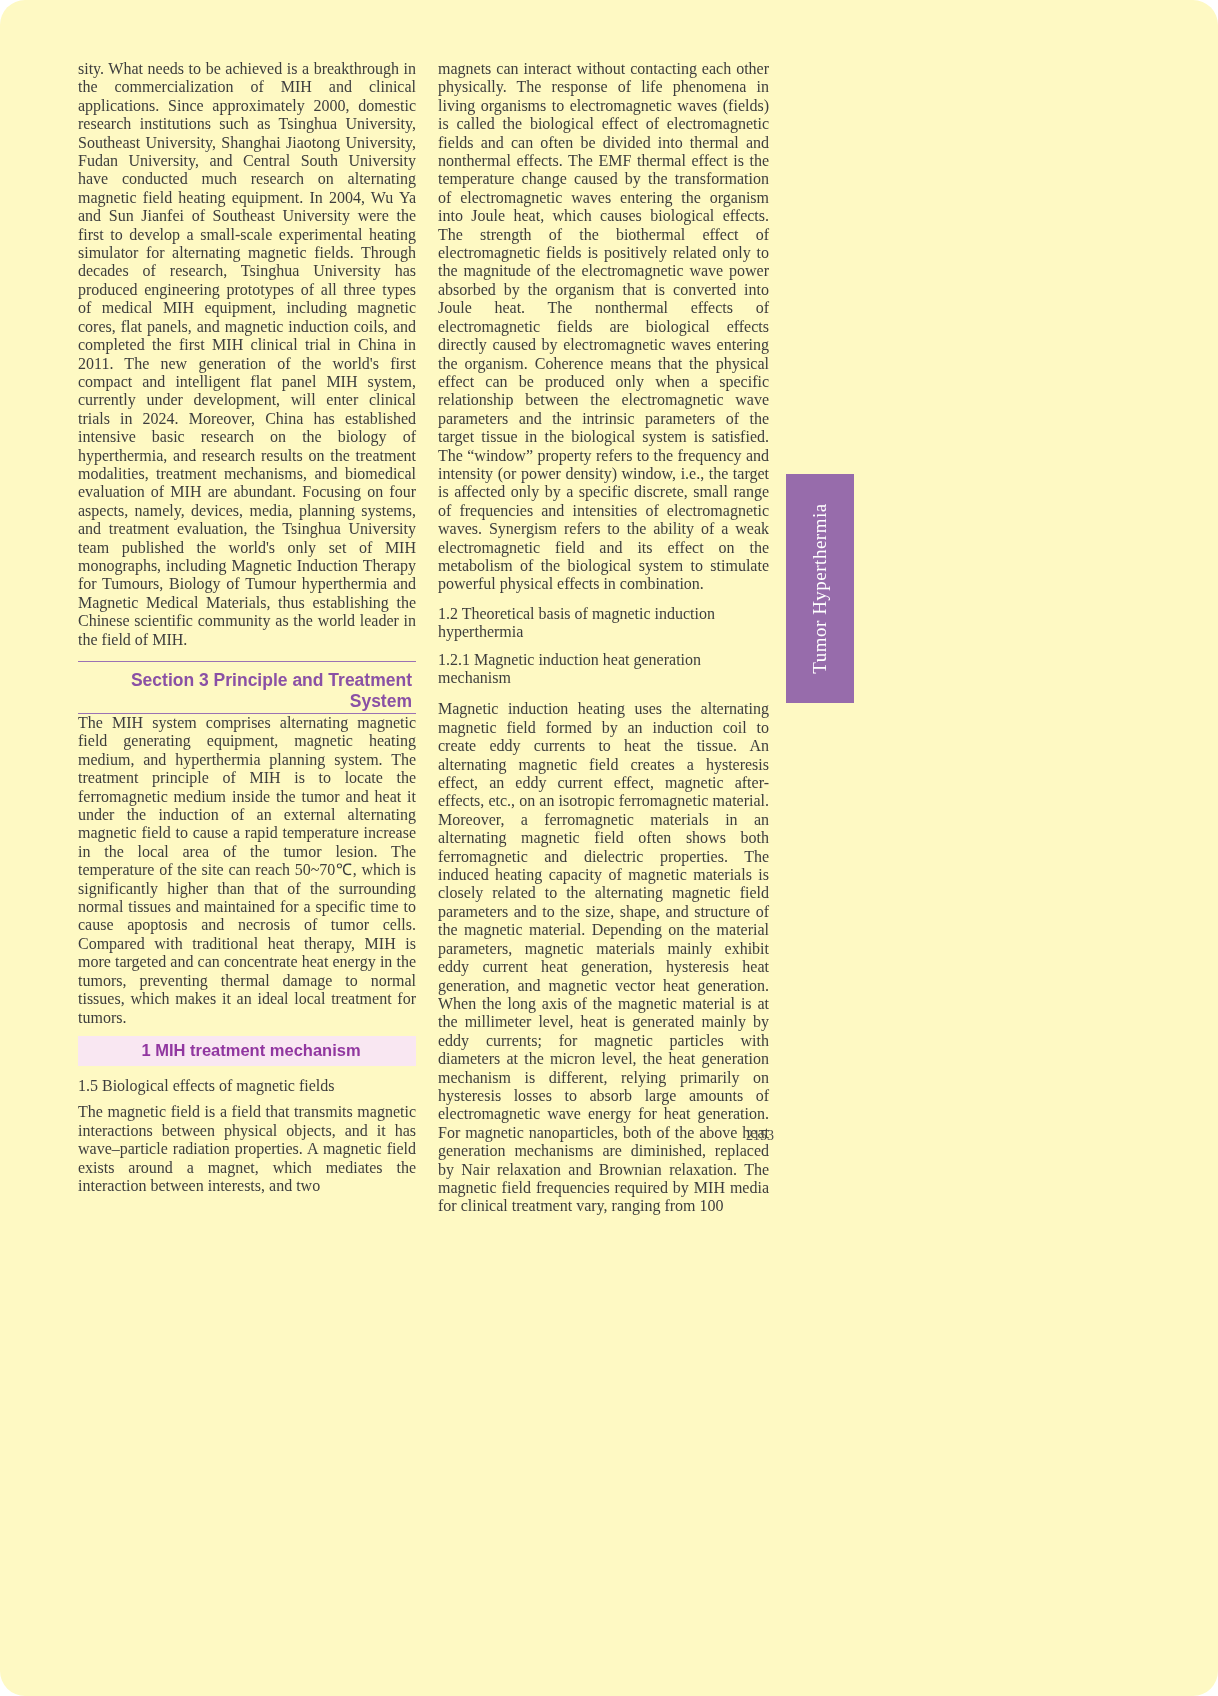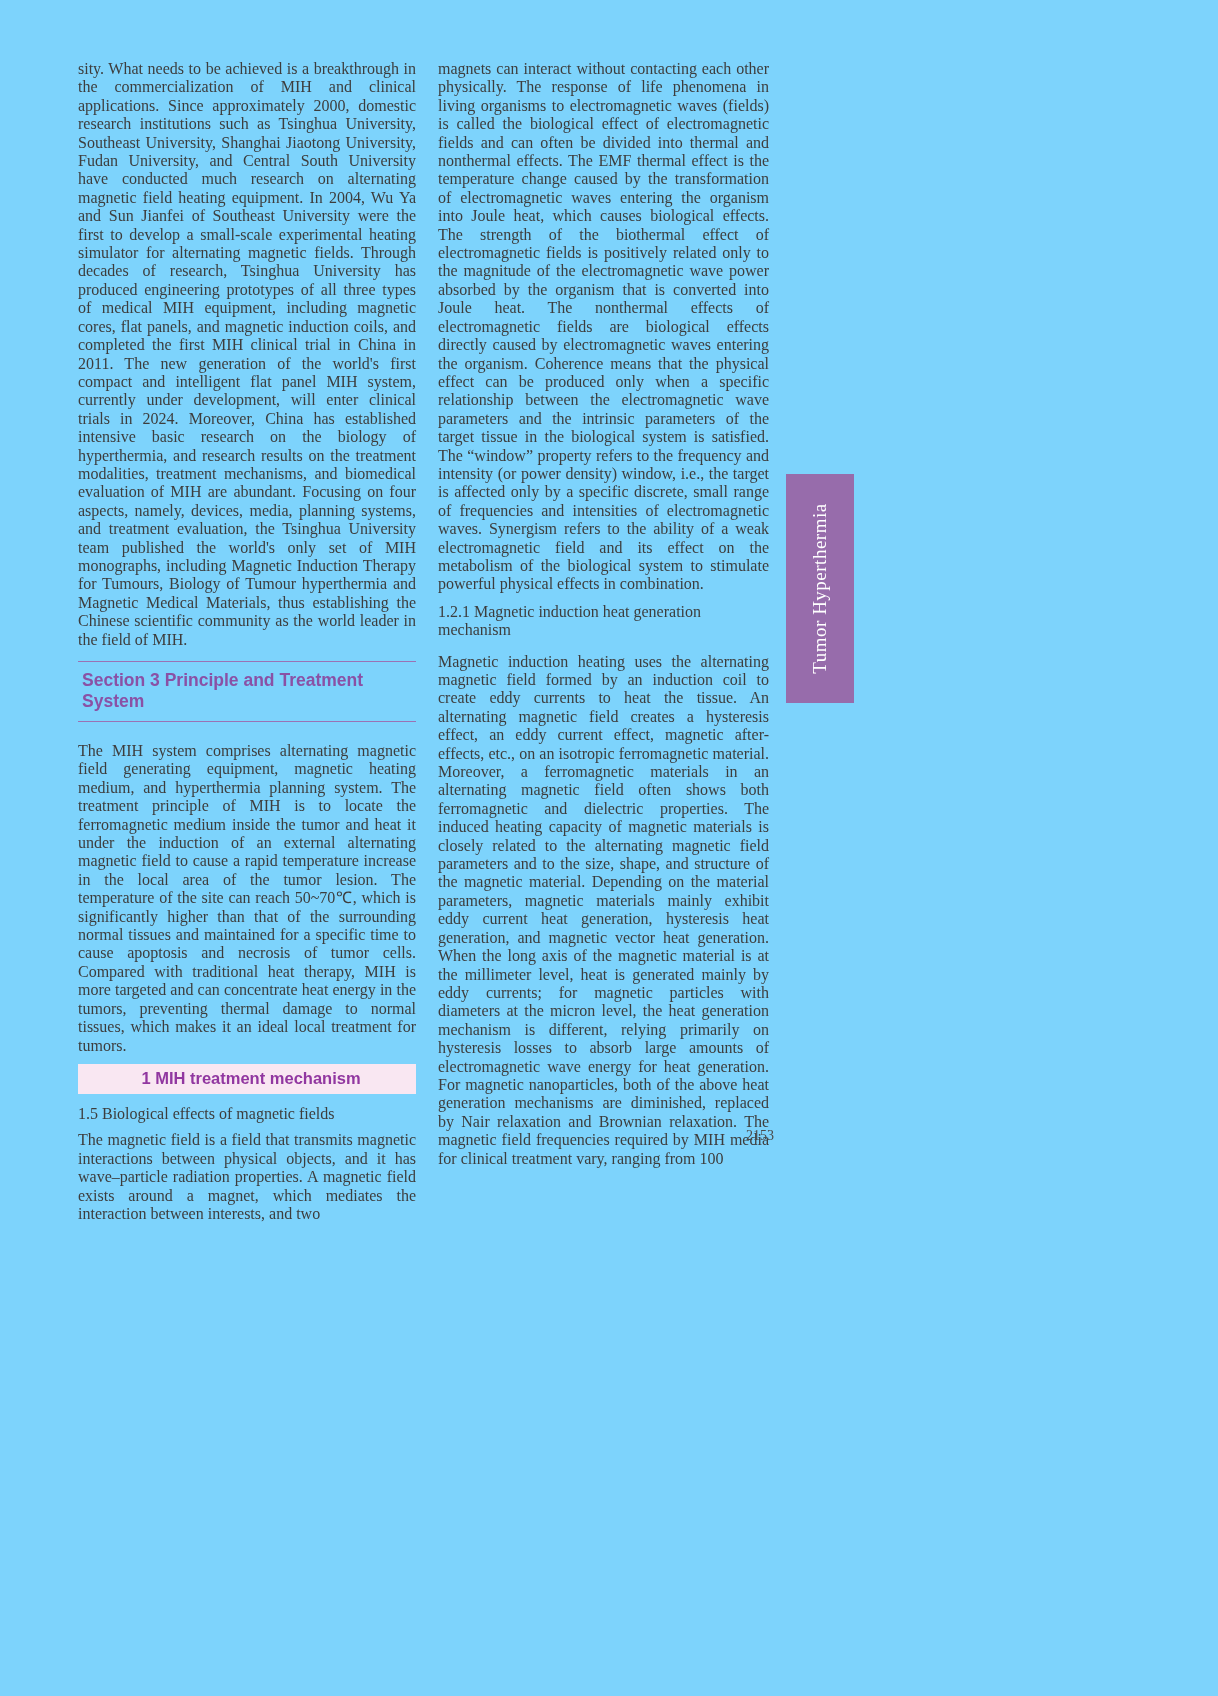--- a/index.html
+++ b/index.html
@@ -9,41 +9,42 @@
   }
   body {
     width: 1218px;
     height: 1696px;
     position: relative;
     font-family: "Liberation Serif", serif;
   }
   .page {
     position: absolute;
     inset: 0;
-    background: #7dd3fc;
+    background: #fef9c3;
+    border-radius: 25px;
   }
   .col {
     position: absolute;
     top: 60px;
   }
   .col-left  { left: 78px;  width: 338px; }
   .col-right { left: 438px; width: 331px; }
   p.body-text {
     margin: 0;
     font-size: 16px;
     line-height: 18.4px;
     color: var(--body-text, #3d3d3d);
     text-align: justify;
   }
   .section-heading {
-    margin: 12px 0 20px 0;
+    margin: 12px 0 0 0;
     border-top: 1.5px solid var(--rule, #9b72b4);
     border-bottom: 1.5px solid var(--rule, #9b72b4);
-    padding: 8px 4px 9px 4px;
-    text-align: left;
+    padding: 8px 4px 1px 4px;
+    text-align: right;
     font-family: "Liberation Sans", sans-serif;
     font-weight: bold;
     font-size: 17.5px;
     line-height: 1.2;
     color: var(--heading-purple, #8a51a5);
   }
   .sub-bar {
     margin: 9px 0 11px 0;
     background: var(--bar-bg, #f9e7f2);
     text-align: center;
@@ -112,20 +113,21 @@
     <div class="sub-bar">1 MIH treatment mechanism</div>
 
     <p class="run-head">1.5 Biological effects of magnetic fields</p>
 
     <p class="body-text">The magnetic field is a field that transmits magnetic interactions between physical objects, and it has wave–particle radiation properties. A magnetic field exists around a magnet, which mediates the interaction between interests, and two</p>
   </div>
 
   <div class="col col-right">
     <p class="body-text">magnets can interact without contacting each other physically. The response of life phenomena in living organisms to electromagnetic waves (fields) is called the biological effect of electromagnetic fields and can often be divided into thermal and nonthermal effects. The EMF thermal effect is the temperature change caused by the transformation of electromagnetic waves entering the organism into Joule heat, which causes biological effects. The strength of the biothermal effect of electromagnetic fields is positively related only to the magnitude of the electromagnetic wave power absorbed by the organism that is converted into Joule heat. The nonthermal effects of electromagnetic fields are biological effects directly caused by electromagnetic waves entering the organism. Coherence means that the physical effect can be produced only when a specific relationship between the electromagnetic wave parameters and the intrinsic parameters of the target tissue in the biological system is satisfied. The “window” property refers to the frequency and intensity (or power density) window, i.e., the target is affected only by a specific discrete, small range of frequencies and intensities of electromagnetic waves. Synergism refers to the ability of a weak electromagnetic field and its effect on the metabolism of the biological system to stimulate powerful physical effects in combination.</p>
 
+    <p class="run-head">1.2 Theoretical basis of magnetic induction hyperthermia</p>
 
     <p class="run-head tight">1.2.1 Magnetic induction heat generation mechanism</p>
 
     <p class="body-text">Magnetic induction heating uses the alternating magnetic field formed by an induction coil to create eddy currents to heat the tissue. An alternating magnetic field creates a hysteresis effect, an eddy current effect, magnetic after-effects, etc., on an isotropic ferromagnetic material. Moreover, a ferromagnetic materials in an alternating magnetic field often shows both ferromagnetic and dielectric properties. The induced heating capacity of magnetic materials is closely related to the alternating magnetic field parameters and to the size, shape, and structure of the magnetic material. Depending on the material parameters, magnetic materials mainly exhibit eddy current heat generation, hysteresis heat generation, and magnetic vector heat generation. When the long axis of the magnetic material is at the millimeter level, heat is generated mainly by eddy currents; for magnetic particles with diameters at the micron level, the heat generation mechanism is different, relying primarily on hysteresis losses to absorb large amounts of electromagnetic wave energy for heat generation. For magnetic nanoparticles, both of the above heat generation mechanisms are diminished, replaced by Nair relaxation and Brownian relaxation. The magnetic field frequencies required by MIH media for clinical treatment vary, ranging from 100</p>
   </div>
 
   <div class="page-number">2153</div>
 
   <div class="chapter-tab">
     <div class="chapter-tab-inner">

